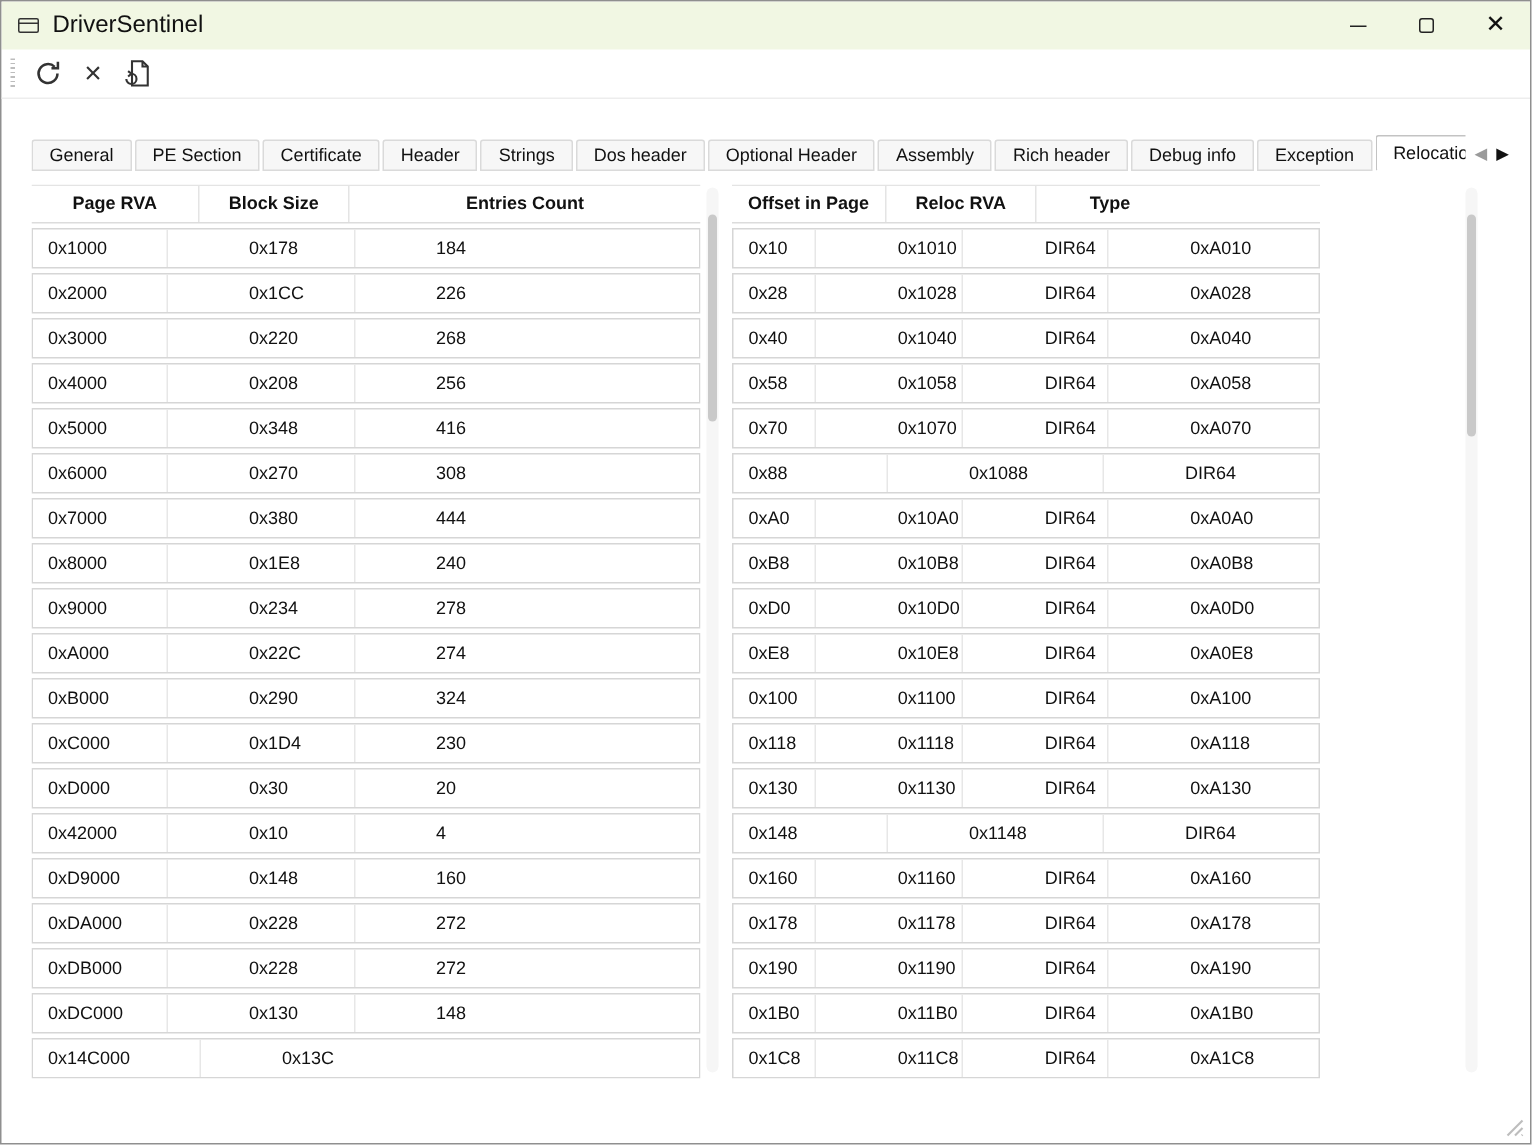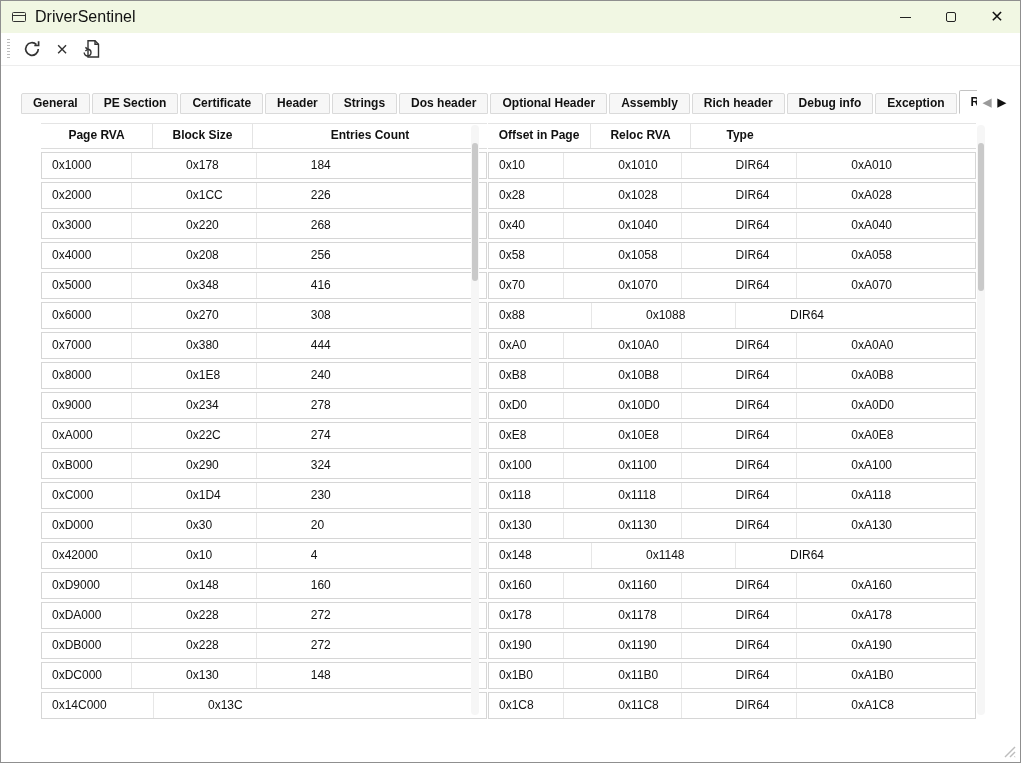--- a/index.html
+++ b/index.html
@@ -50,21 +50,21 @@
   .tbtn {
     background: none; border: none; width: 28px; height: 28px;
     display: inline-flex; align-items: center; justify-content: center;
     margin-right: 2px;
   }
   .clear-glyph { font-size: 20px; line-height: 20px; color: #333; font-weight: 400; }
 
   
   .tabstrip {
     position: absolute; left: 20px; right: 14px; top: 89px; height: 24px;
-    display: flex; align-items: flex-start; font-weight: bold;
+    display: flex; align-items: flex-start;
   }
   .tabs { display: flex; gap: 2px; align-items: flex-end; overflow: hidden; flex: 1; }
   .tab {
     height: 21px; line-height: 19px;
     padding: 0 11px;
     background: #f7f7f7;
     border: 1px solid #dadada;
     border-radius: 2px 2px 0 0;
     white-space: nowrap;
     color: #111;
@@ -74,22 +74,22 @@
     border-color: #c3c3c3;
     height: 24px; line-height: 22px;
     border-bottom-color: #fff;
   }
   .tabscroll { display: flex; gap: 6px; align-items: center; padding-left: 6px; height: 24px; }
   .tarrow { font-size: 11px; color: #111; }
   .tarrow.dis { color: #9a9a9a; }
 
   
   .panel { position: absolute; top: 122px; overflow: hidden; }
-  .panel.blocks { left: 40px; width: 446px; height: 596px; }
-  .panel.entries { left: 487px; width: 488px; height: 596px; }
+  .panel.blocks { left: 20px; width: 446px; height: 596px; }
+  .panel.entries { left: 487px; width: 392px; height: 596px; }
 
   .trow { display: flex; background: #fff; }
   .thead .trow {
     border-top: 1px solid #e4e4e4;
     border-bottom: 1px solid #dcdcdc;
     margin-bottom: 3px;
   }
   .tbody .trow {
     border: 1px solid #d6d6d6;
     margin-bottom: 3px;

